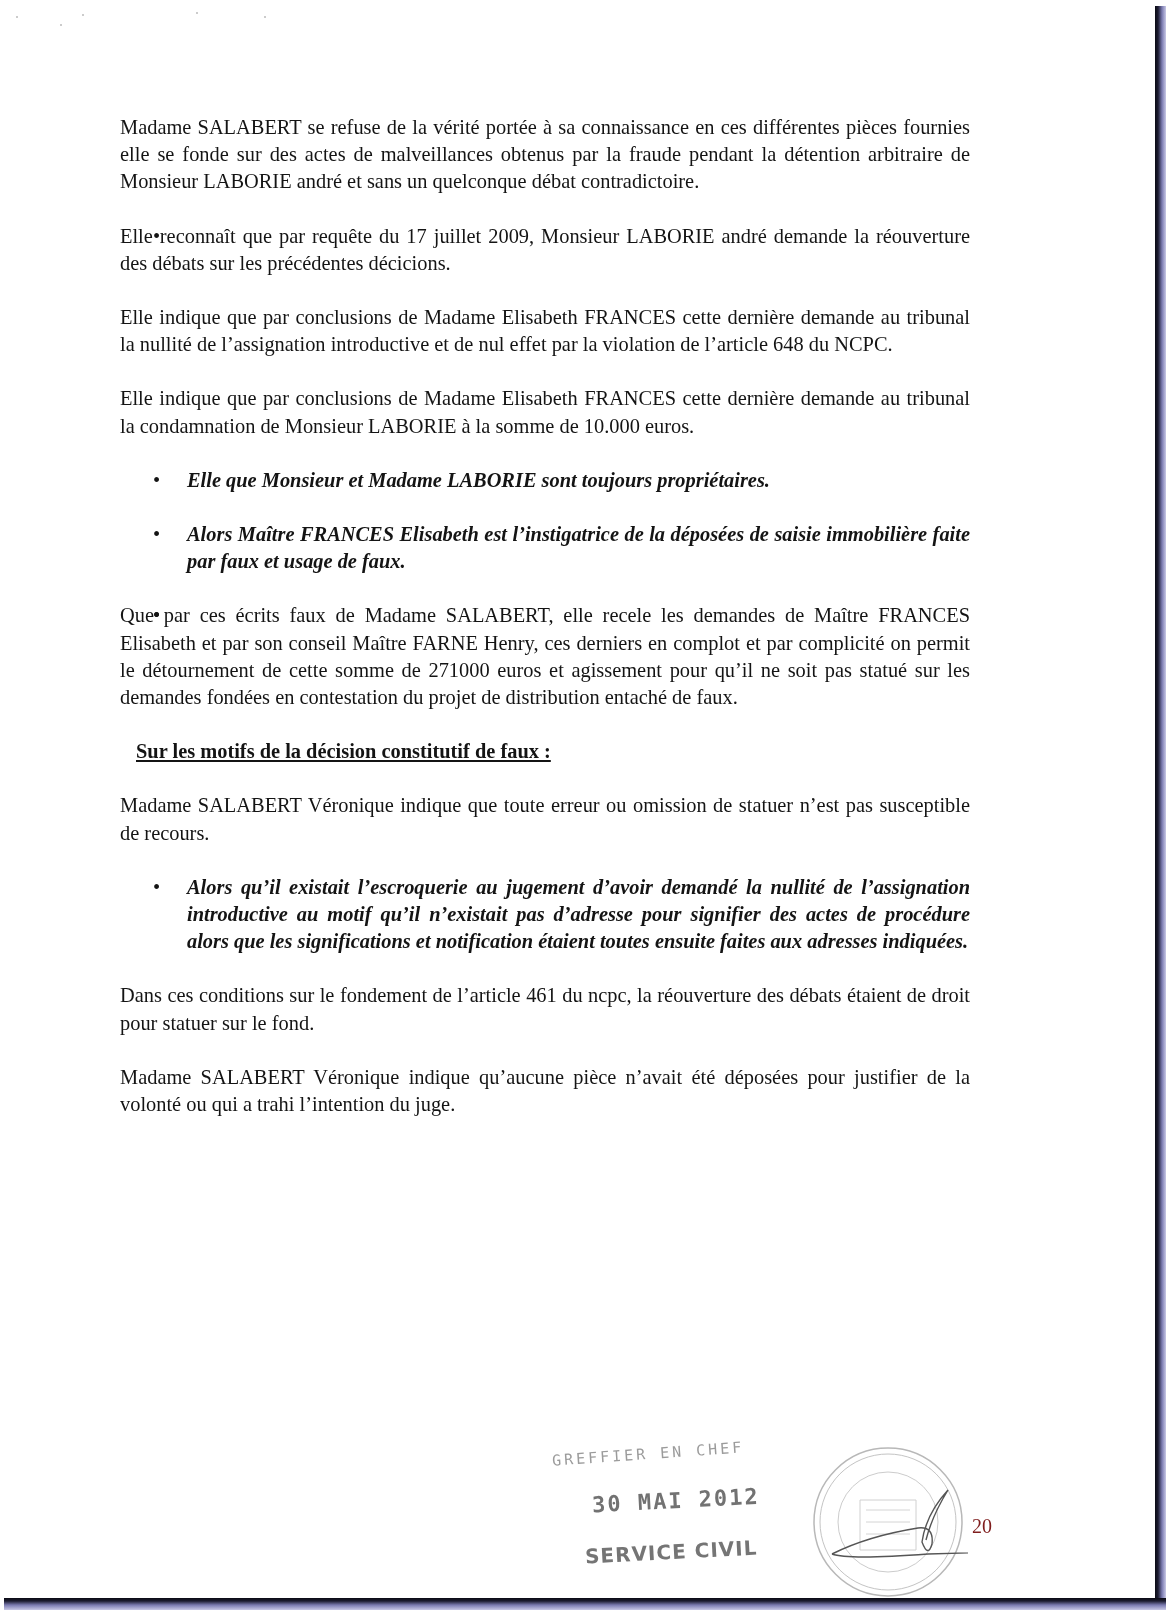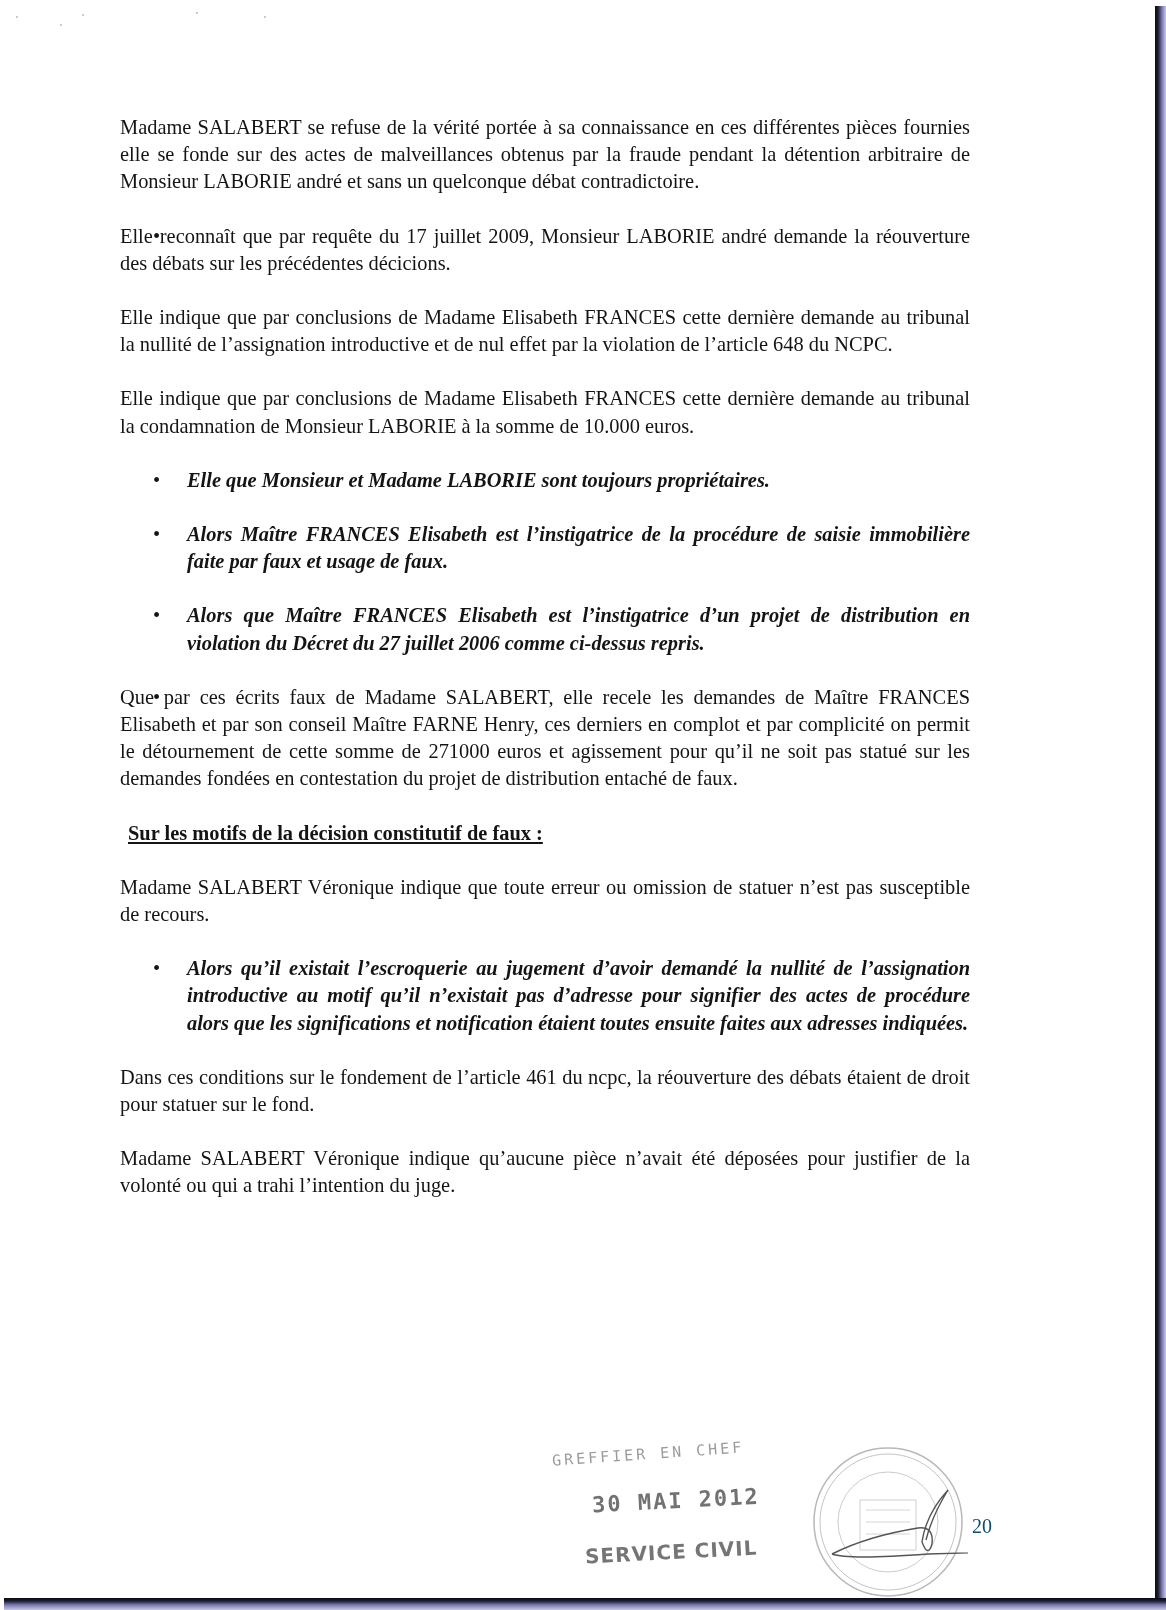--- a/index.html
+++ b/index.html
@@ -70,21 +70,21 @@
     ul.claims li .bullet {
       position: absolute;
       left: 33px;
       top: 0;
       font-style: normal;
       font-weight: normal;
     }
     .section-heading {
       font-weight: bold;
       text-decoration: underline;
-      margin: 0 0 27px 8px;
+      margin: 0 0 27px 16px;
     }
 
     
     .stamp {
       position: absolute;
       font-family: "DejaVu Sans Mono", "Liberation Mono", monospace;
       color: #6a6a6a;
       letter-spacing: 2px;
       opacity: 0.85;
     }
@@ -119,21 +119,21 @@
       left: 808px;
       top: 1440px;
       width: 160px;
       height: 160px;
     }
     .page-number {
       position: absolute;
       left: 972px;
       top: 1515px;
       font-size: 20px;
-      color: #0c4a6e;
+      color: #7f1d1d;
     }
     .speck {
       position: absolute;
       width: 2px; height: 2px;
       background: #bbb;
       border-radius: 1px;
     }
   </style>
 </head>
 <body>
@@ -156,25 +156,24 @@
 
     <p>Elle indique que par conclusions de Madame Elisabeth FRANCES cette dernière demande au tribunal  la condamnation de Monsieur LABORIE à la somme de 10.000 euros.</p>
 
     <ul class="claims">
       <li>
         <span class="bullet">•</span>
         <span>Elle que Monsieur et Madame LABORIE sont toujours propriétaires.</span>
       </li>
       <li>
         <span class="bullet">•</span>
-        <span>Alors Maître FRANCES Elisabeth est l’instigatrice de la procédure de saisie immobilière faite  par faux et usage de faux.</span>
-      </li>
-      <li>
-        <span class="bullet">•</span>
-        <span>Alors que Maître FRANCES Elisabeth est l’instigatrice d’un projet de distribution en violation du Décret du 27 juillet 2006 comme ci-dessus repris.</span>
+        <span>Alors Maître FRANCES Elisabeth est l’instigatrice de la déposées de saisie immobilière faite  par faux et usage de faux.</span>
+      </li>
+      <li>
+        <span class="bullet">•</span>
       </li>
       <li>
         <span class="bullet">•</span>
       </li>
     </ul>
 
     <p>Que par ces écrits faux de Madame SALABERT, elle recele les demandes de Maître FRANCES Elisabeth et par son conseil Maître FARNE Henry, ces derniers en complot et par complicité on permit le détournement de cette somme de 271000 euros et agissement pour qu’il ne soit pas statué sur les demandes fondées en contestation du projet de distribution entaché de faux.</p>
 
     <div class="section-heading">Sur les motifs de la décision  constitutif de faux :</div>
 

